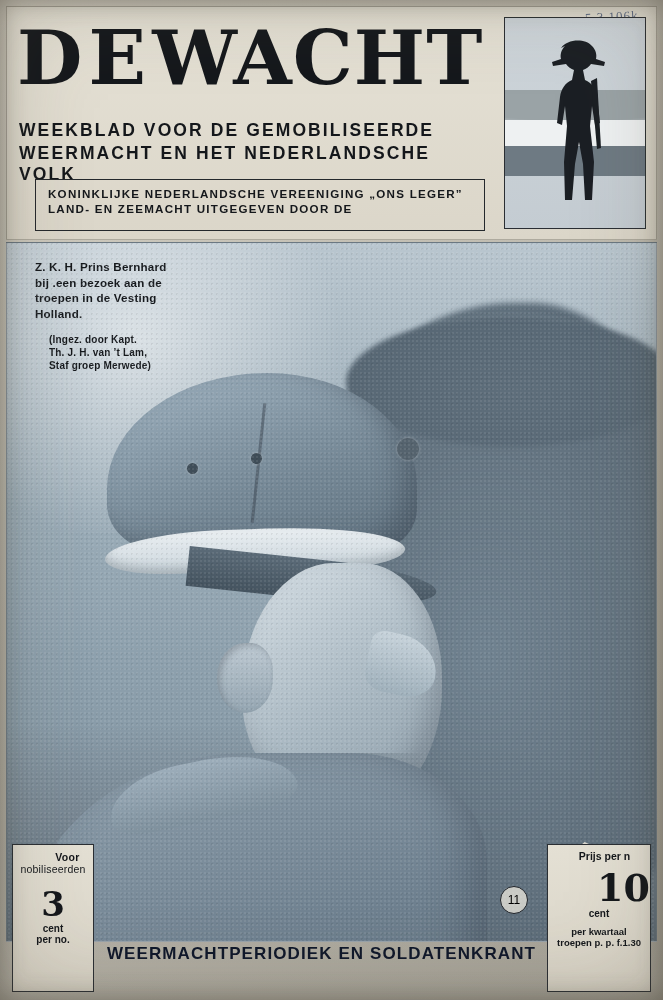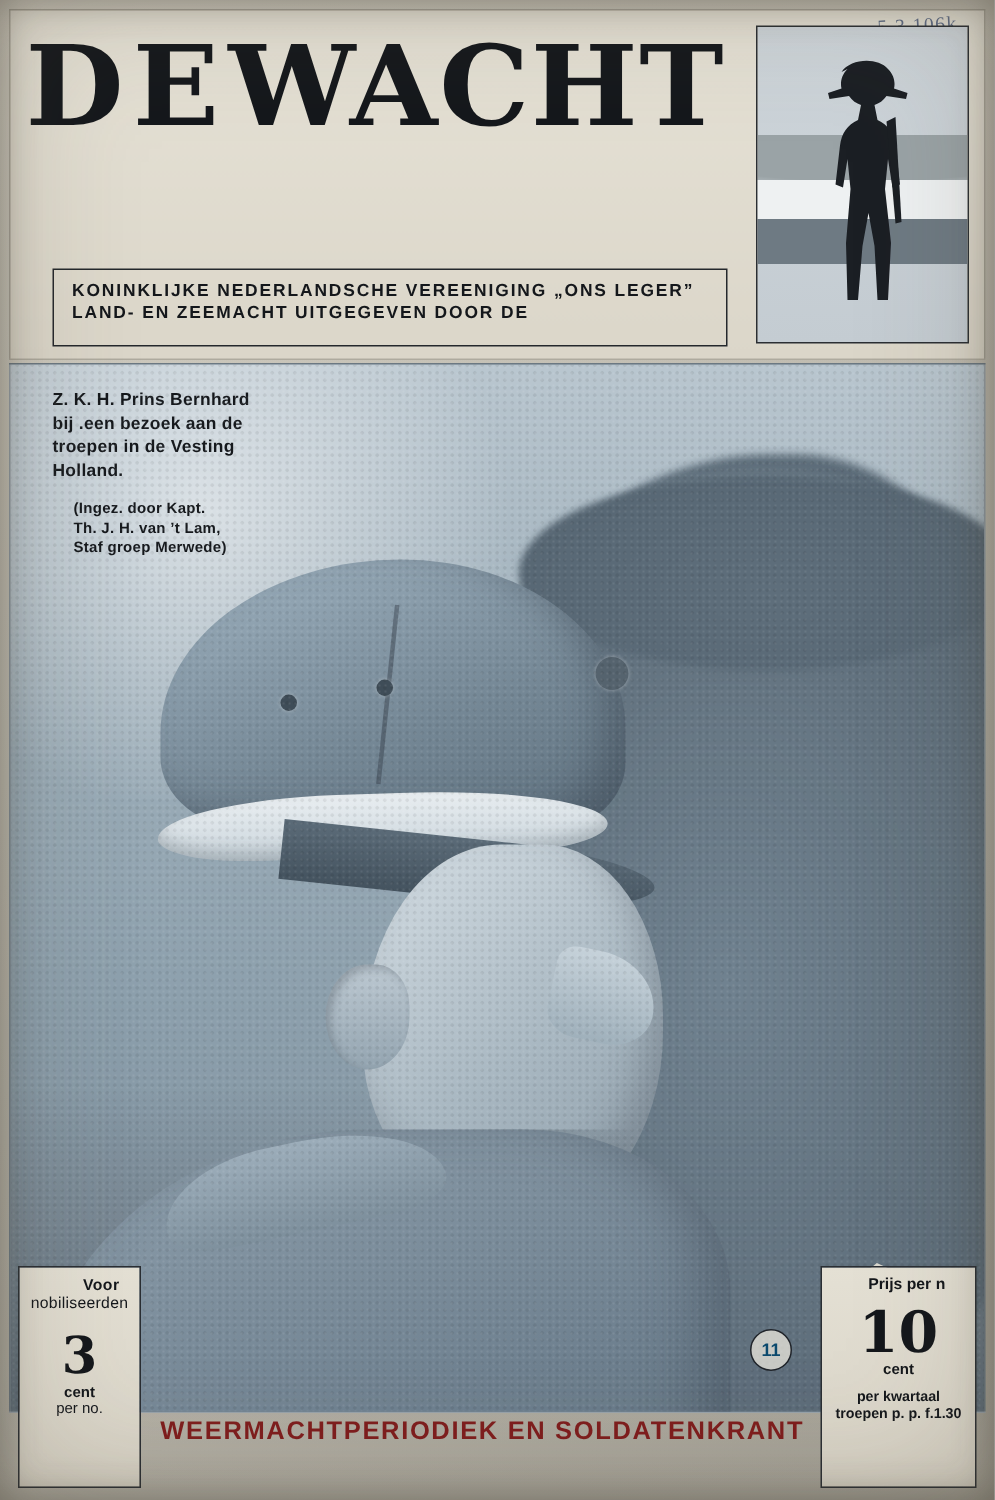--- a/index.html
+++ b/index.html
@@ -218,44 +218,44 @@
     border:1px solid #2a2e33;
     background:linear-gradient(#e4e0d4,#d8d3c6);
     box-sizing:border-box;
     text-align:center;
     color:#14171b;
   }
   .price-left .t1{font-size:10.5px;font-weight:bold;margin-top:6px;letter-spacing:.3px;margin-left:29px;}
   .price-left .t2{font-size:10.5px;font-weight:normal;letter-spacing:.2px;}
   .price-left .big{font-family:"DejaVu Serif",serif;font-weight:bold;font-size:34px;line-height:38px;margin-top:10px;}
   .price-left .t3{font-size:10px;font-weight:bold;}
-  .price-left .t4{font-size:10px;font-weight:normal;}
+  .price-left .t4{font-size:10px;font-weight:bold;}
   .price-right{
     position:absolute;right:6px;top:-98px;width:104px;height:148px;
     border:1px solid #2a2e33;
     background:linear-gradient(#e4e0d4,#d8d3c6);
     box-sizing:border-box;
     text-align:center;color:#14171b;
   }
   .price-right .t1{font-size:10.5px;font-weight:bold;margin-top:5px;margin-left:11px;}
-  .price-right .big{font-family:"DejaVu Serif",serif;font-weight:bold;font-size:38px;line-height:40px;margin-top:6px;}
+  .price-right .big{font-family:"DejaVu Serif",serif;font-weight:bold;font-size:38px;line-height:40px;margin-top:6px;text-align:right;}
   .price-right .t2{font-size:10px;font-weight:bold;}
   .price-right .t3{font-size:9.5px;font-weight:bold;margin-top:7px;}
   .price-right .t4{font-size:9.5px;font-weight:bold;}
   .tagline{
     position:absolute;left:96px;right:116px;top:-8px;height:40px;
     display:flex;align-items:center;justify-content:center;
-    font-size:17px;font-weight:bold;letter-spacing:1.1px;color:#7f1d1d;
+    font-size:17px;font-weight:bold;letter-spacing:1.1px;color:#0f172a;
     white-space:nowrap;
   }
   .issue-badge{
     position:absolute;left:494px;top:-56px;width:26px;height:26px;
     border:1.5px solid #20242a;border-radius:50%;
     display:flex;align-items:center;justify-content:center;
-    font-size:12px;font-weight:bold;color:#0c4a6e;
+    font-size:12px;font-weight:normal;color:#000000;
     background:rgba(236,232,222,.75);
   }
   .rip{
     position:absolute;right:58px;top:-100px;width:24px;height:30px;
     background:linear-gradient(#e9e5da,#d6d1c4);
     clip-path:polygon(40% 0,100% 22%,72% 100%,18% 72%,0 26%);
     opacity:.9;
   }
 </style>
 </head>
@@ -265,20 +265,24 @@
   <div class="scan"></div>
 
   <div class="masthead">
 
     <div class="pencil-note">5 3.106k</div>
 
     <div class="title">
       <span class="de">DE</span><span class="wacht">WACHT</span>
     </div>
 
+    <div class="subtitle">
+      <div>WEEKBLAD VOOR DE GEMOBILISEERDE</div>
+      <div>WEERMACHT EN HET NEDERLANDSCHE VOLK</div>
+    </div>
 
     <div class="approval">
       <div>KONINKLIJKE NEDERLANDSCHE VEREENIGING „ONS LEGER”</div>
       <div>LAND- EN ZEEMACHT UITGEGEVEN DOOR DE</div>
     </div>
 
     <div class="soldier-box">
       <div class="flag-band band-red"></div>
       <div class="flag-band band-white"></div>
       <div class="flag-band band-blue"></div>

